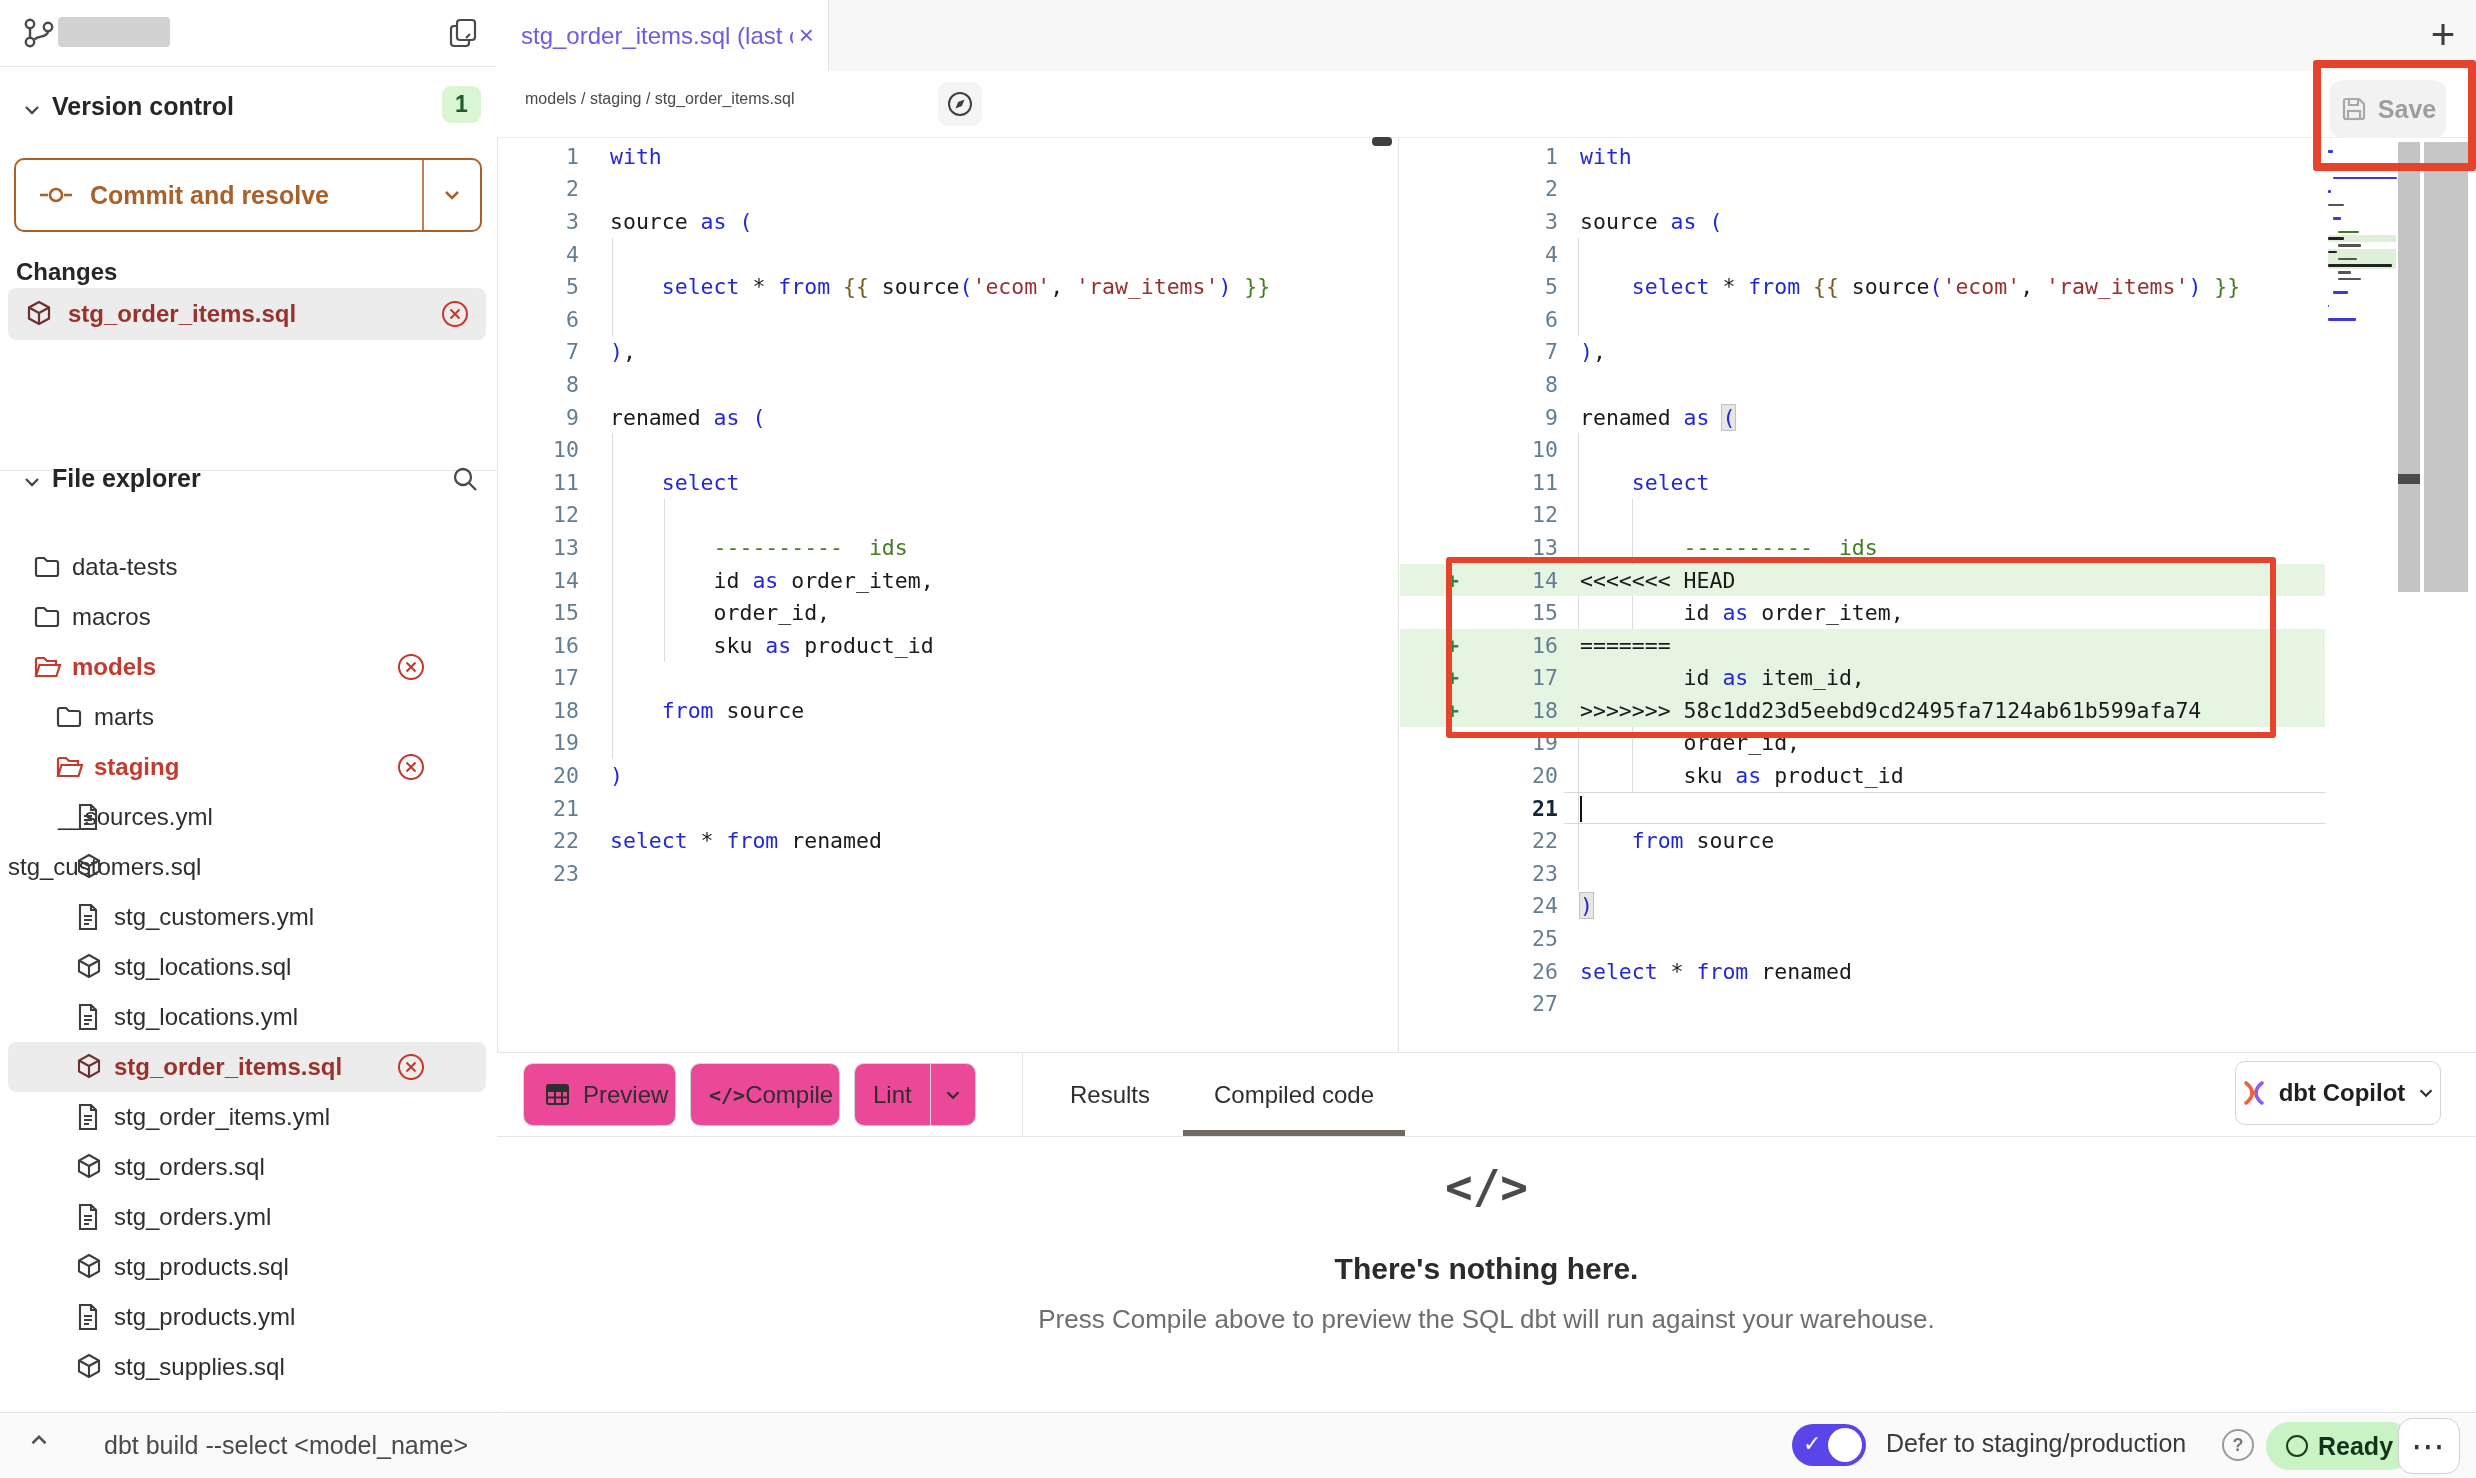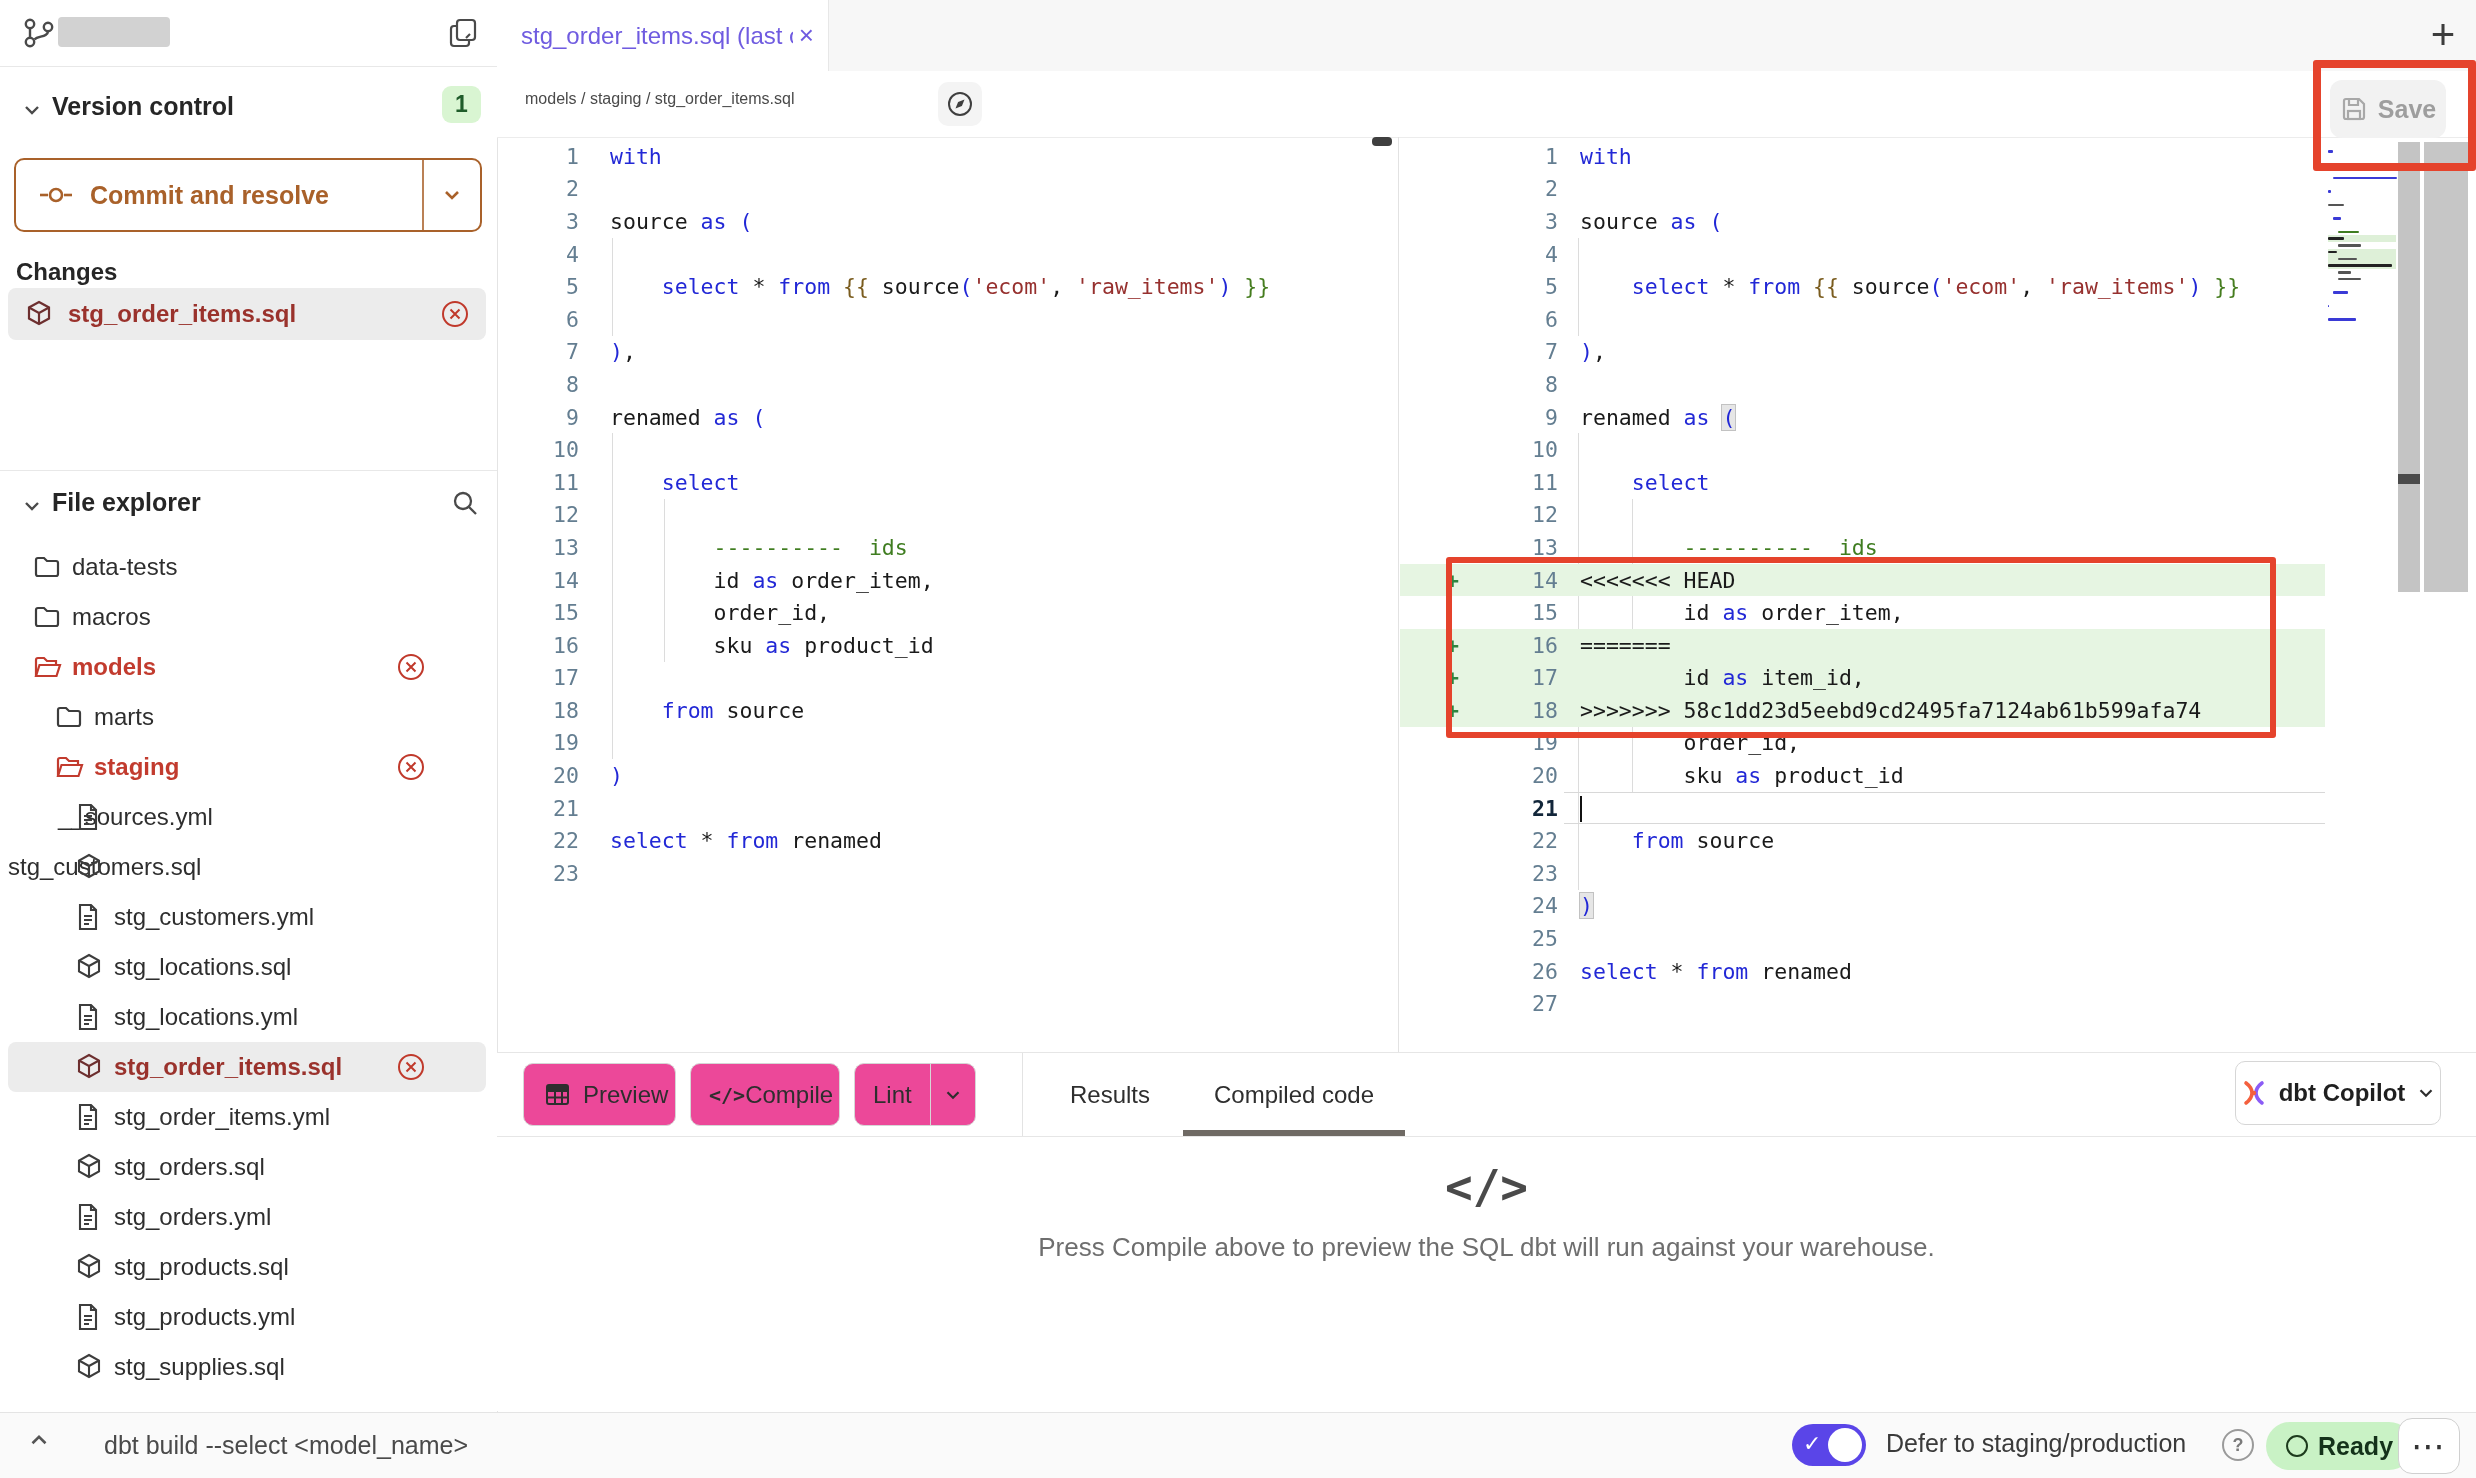--- a/index.html
+++ b/index.html
@@ -19,21 +19,21 @@
          padding:5px 13px;}
   #commit-btn{left:14px;top:158px;width:468px;height:74px;border:2px solid #a9612a;border-radius:10px;
               display:flex;align-items:center;background:#fff;box-sizing:border-box;cursor:pointer;}
   #commit-btn .lbl{color:#a9612a;font-size:25px;font-weight:600;margin-left:16px;}
   #commit-div{width:2px;background:#a9612a;align-self:stretch;margin-left:auto;opacity:.8;}
   #changes-lbl{left:16px;top:258px;font-size:24px;font-weight:700;color:#262626;}
   #change-row{left:8px;top:288px;width:478px;height:52px;background:#ececec;border-radius:8px;
               display:flex;align-items:center;}
   .red-file{color:#9a322c;font-size:24px;font-weight:600;}
   #vc-fe-div{left:0;top:470px;width:497px;height:1px;background:#e8e8e8;}
-  #fe-head{left:0;top:482px;width:497px;height:50px;}
+  #fe-head{left:0;top:458px;width:497px;height:50px;}
   .tree-row{position:absolute;left:8px;width:478px;height:50px;display:flex;align-items:center;border-radius:8px;}
   .tree-row.sel{background:#ececec;}
   .tree-lbl{font-size:24px;color:#2e2e2e;}
   .tree-lbl.red{color:#c23b2e;font-weight:600;}
   .tree-lbl.maroon{color:#9a322c;font-weight:600;}
   .rm{position:absolute;left:388px;top:10px;}
 
   
   #tabbar{left:497px;top:0;width:1979px;height:71px;background:#f7f7f7;border-bottom:1px solid #e7e7e7;}
   #tab-active{left:497px;top:0;width:332px;height:71px;background:#fff;border-right:1px solid #e7e7e7;
@@ -798,20 +798,21 @@
       <svg width="22" height="22" viewBox="0 0 24 24" fill="none" stroke="#2e2e2e" stroke-width="2.4">
           <path d="M6 9l6 6 6-6"></path>
         </svg>
     </span>
   </div>
 </div>
 
 <div id="results-area" class="abs"></div>
 <div id="empty" class="abs">
   <div class="glyph">&lt;/&gt;</div>
+  <div class="title">There's nothing here.</div>
   <div class="sub">Press Compile above to preview the SQL dbt will run against your warehouse.</div>
 </div>
 
 <div id="statusbar" class="abs">
   <span id="cmd-caret">
     <svg width="26" height="26" viewBox="0 0 24 24" fill="none" stroke="#555" stroke-width="2.4">
         <path d="M6 15l6-6 6 6"></path>
       </svg>
   </span>
   <span id="cmd-text">dbt build --select &lt;model_name&gt;</span>

